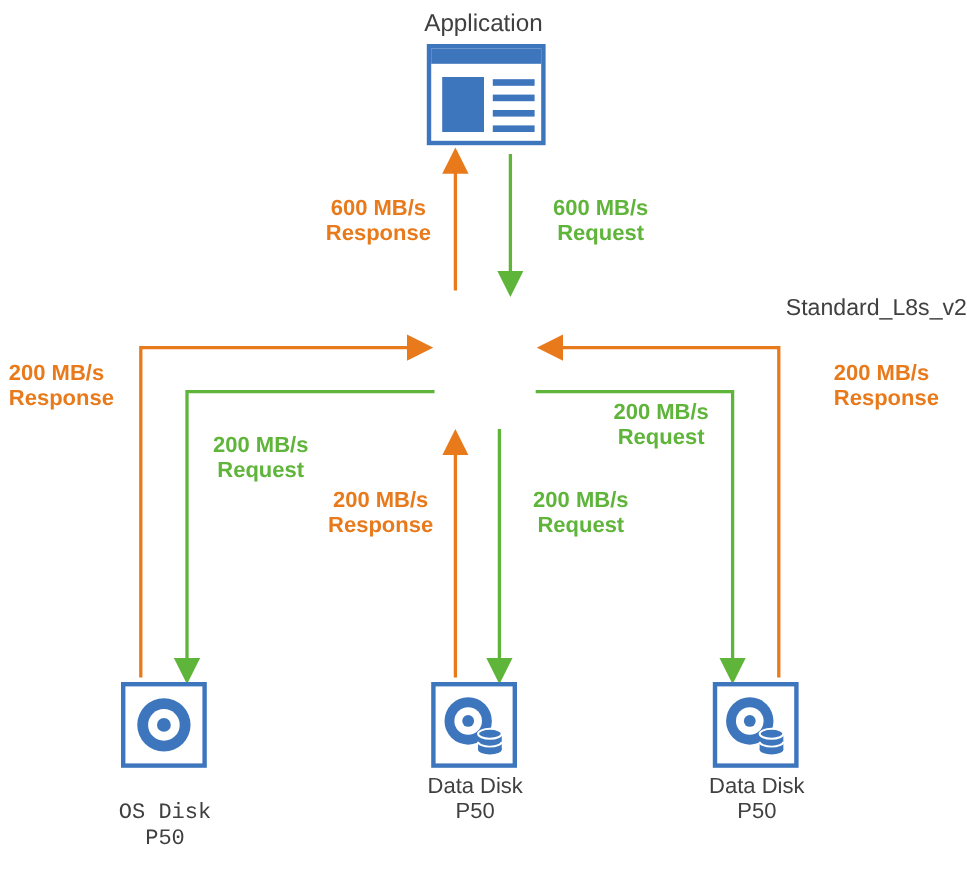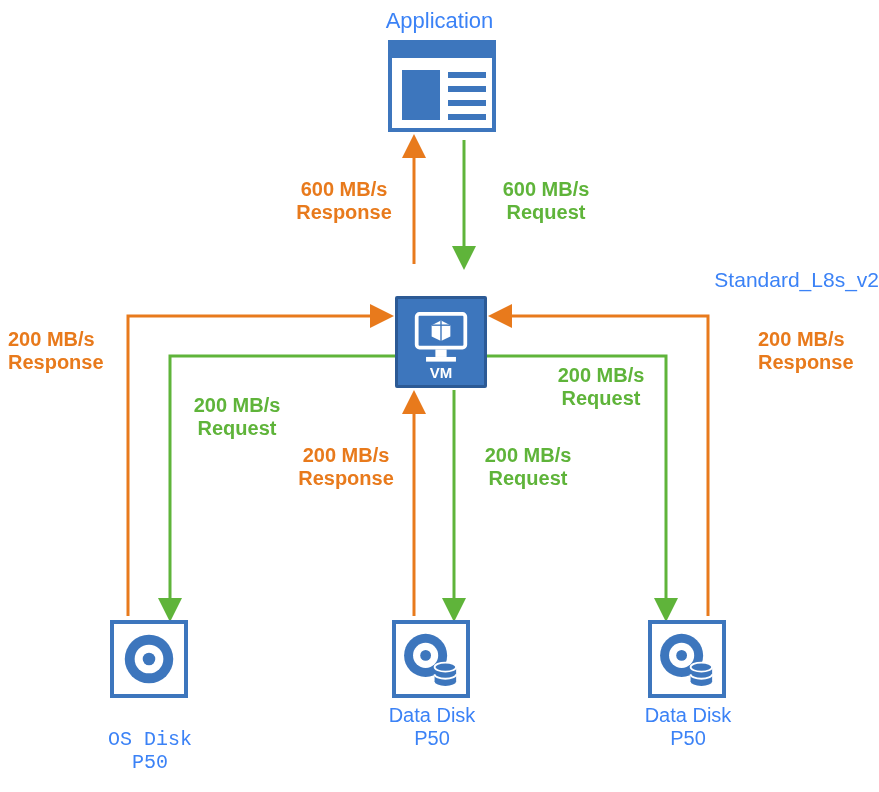--- a/index.html
+++ b/index.html
@@ -11,21 +11,21 @@
     font-family: "Segoe UI", Arial, sans-serif;
   }
   #stage {
     position: relative;
     width: 879px;
     height: 792px;
   }
   .label {
     position: absolute;
     font-size: 20px;
-    color: #3b82f6;
+    color: #404040;
     text-align: center;
     line-height: 1.15;
     white-space: nowrap;
   }
   .flow-label {
     position: absolute;
     font-size: 20px;
     font-weight: 600;
     text-align: center;
     line-height: 1.15;
@@ -119,31 +119,20 @@
   <div class="flow-label orange" style="left:284px; top:178px; width:120px;">
     <span>600 MB/s</span><br>
     <span>Response</span>
   </div>
   <div class="flow-label green" style="left:486px; top:178px; width:120px;">
     <span>600 MB/s</span><br>
     <span>Request</span>
   </div>
 
   <div class="label" style="left:0; right:0; top:268px; font-size:21px;text-align:right;">Standard_L8s_v2</div>
-  <div class="vm-box" style="left:395px; top:296px; width:92px; height:92px;">
-    <svg viewBox="0 0 92 92">
-      <rect x="20" y="16" width="52" height="36" rx="3" fill="none" stroke="#fff" stroke-width="4"></rect>
-      <rect x="40" y="54" width="12" height="8" fill="#fff"></rect>
-      <rect x="30" y="62" width="32" height="5" fill="#fff"></rect>
-      <path d="M46 23 L56 28 L56 40 L46 45 L36 40 L36 28 Z" fill="#fff"></path>
-      <line x1="46" y1="23" x2="46" y2="45" stroke="#3d76bd" stroke-width="1.5"></line>
-      <line x1="36" y1="28" x2="56" y2="28" stroke="#3d76bd" stroke-width="1.5"></line>
-    </svg>
-    <div class="vm-caption">VM</div>
-  </div>
 
   <svg class="arrow" style="left:0; top:0; width:879px; height:792px;">
     <polyline points="128,616 128,316 388,316" fill="none" stroke="#e87a1c" stroke-width="3" marker-end="url(#ah-orange)"></polyline>
   </svg>
 
   <svg class="arrow" style="left:0; top:0; width:879px; height:792px;">
     <polyline points="395,356 170,356 170,616" fill="none" stroke="#5fb43a" stroke-width="3" marker-end="url(#ah-green)"></polyline>
   </svg>
   <div class="flow-label orange" style="left:8px; top:328px; width:110px; text-align:left;">
     <span>200 MB/s</span><br>

